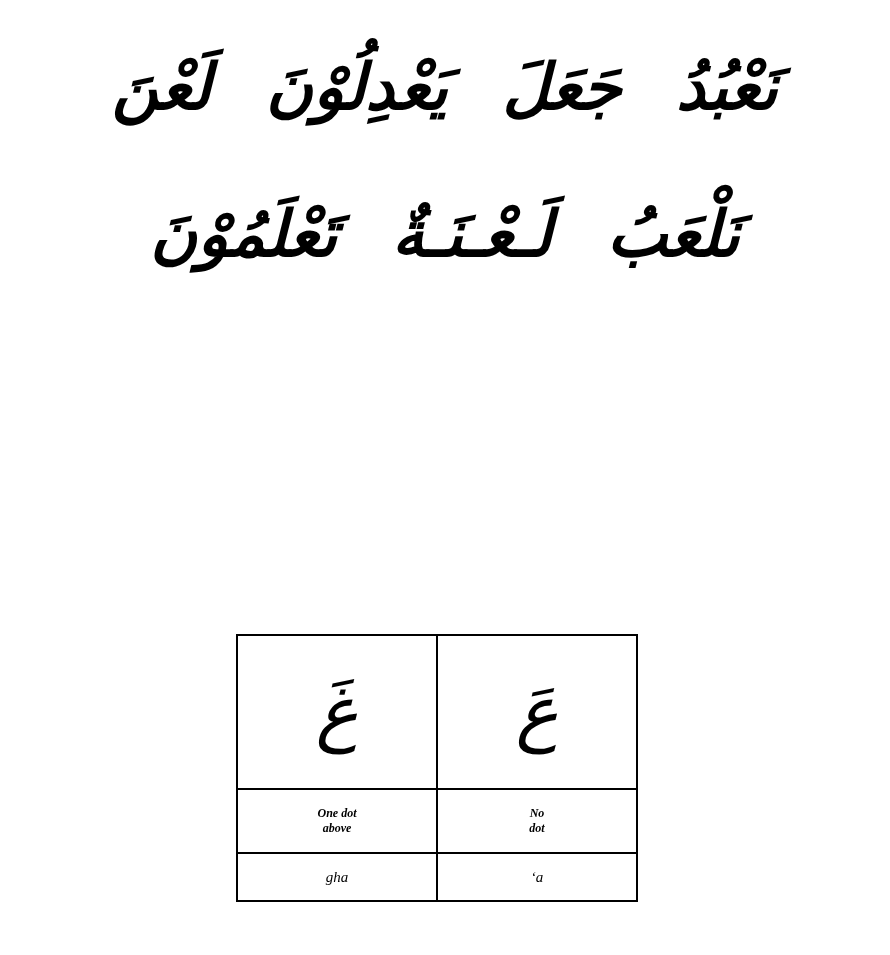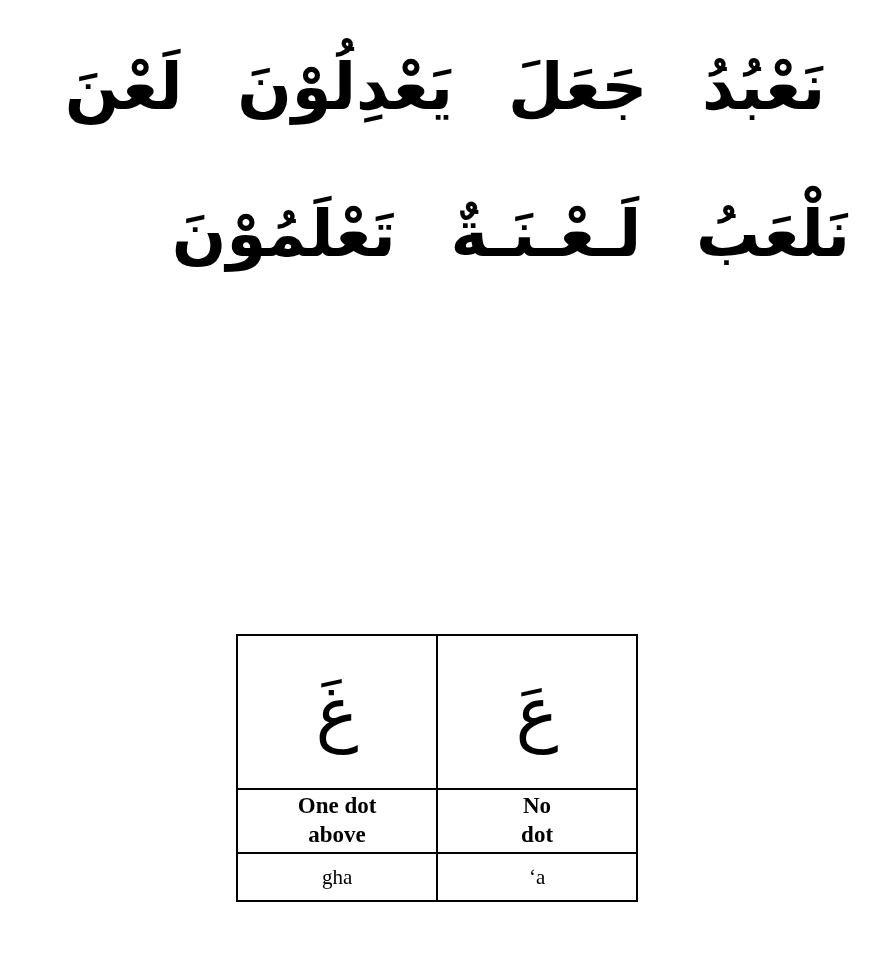--- a/index.html
+++ b/index.html
@@ -12,40 +12,41 @@
     height: 955px;
     font-family: "Liberation Serif", serif;
     color: #000000;
     overflow: hidden;
   }
   .page {
     position: relative;
     width: 890px;
     height: 828px;
     background: #ffffff;
+    font-style: italic;
   }
 
   
   .arabic-block {
     padding-top: 14px;
   }
   .arabic-line {
     direction: rtl;
     text-align: center;
     font-family: "DejaVu Sans", sans-serif;
     font-size: 64px;
     font-weight: 700;
     line-height: 1.05;
     color: #000000;
     white-space: nowrap;
     letter-spacing: 0.5px;
   }
   .arabic-line.l1 { margin: 0 0 0 0; padding: 40px 24px 0 24px; }
   .arabic-line.l2 { padding: 78px 24px 0 24px; }
-  .arabic-line.l3 { padding: 80px 24px 0 24px; text-align: right; }
+  .arabic-line.l3 { padding: 80px 24px 0 24px; }
   .arabic-word {
     display: inline-block;
     margin: 0 16px;
   }
 
   
   .table-wrap {
     position: absolute;
     left: 236px;
     top: 634px;
@@ -66,28 +67,28 @@
     height: 152px;
     width: 201px;
     font-family: "DejaVu Sans", sans-serif;
     font-size: 72px;
     font-weight: 400;
     line-height: 1;
     padding-bottom: 6px;
   }
   td.desc-cell {
     height: 62px;
-    font-size: 23px;
+    font-size: 12px;
     font-weight: 700;
     line-height: 1.25;
     font-family: "Liberation Serif", serif;
   }
   td.translit-cell {
     height: 46px;
-    font-size: 21px;
+    font-size: 15px;
     font-weight: 400;
     font-family: "Liberation Serif", serif;
     margin-top: 48px;
   }
   .desc-line { display: block; }
 </style>
 </head>
 <body>
 
 <div class="page">

